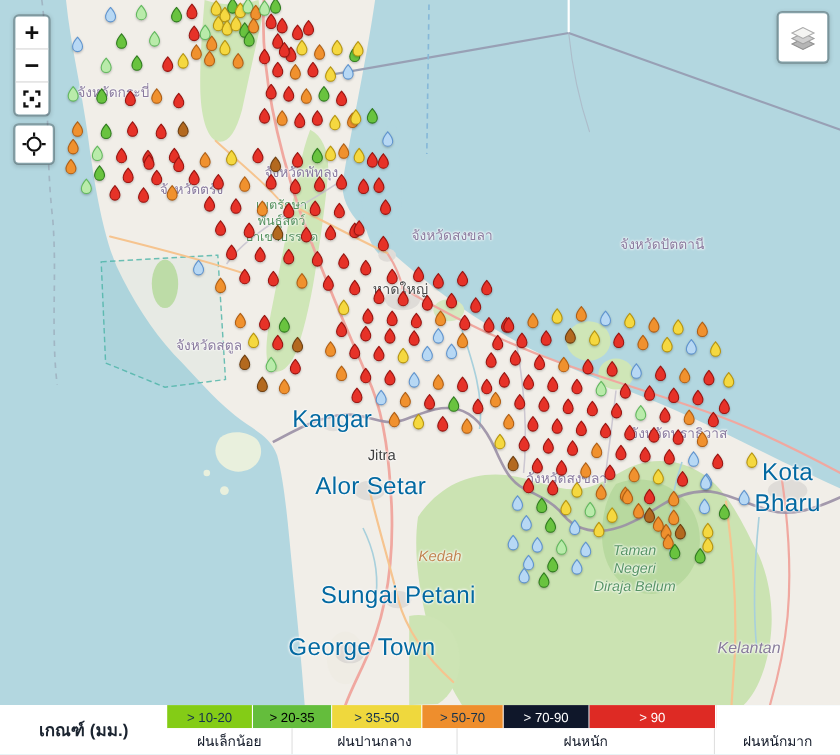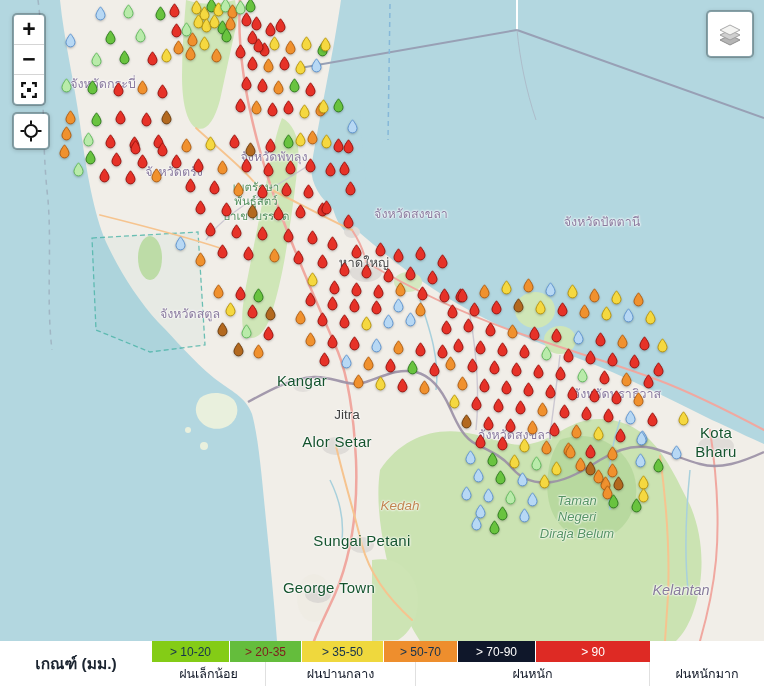--- a/index.html
+++ b/index.html
@@ -7,21 +7,21 @@
   
   .map{position:relative;width:764px;height:641px;overflow:hidden;cursor:grab;}
   #basemap{position:absolute;left:0;top:0;}
   #labels-layer,#markers-layer{position:absolute;left:0;top:0;width:764px;height:641px;}
   #labels-layer{pointer-events:none;}
   .maplabel{position:absolute;transform:translate(-50%,-50%);white-space:pre-line;text-align:center;
     line-height:1.25;text-shadow:0 0 3px #fff,0 0 2px #fff,0 0 2px #fff;pointer-events:none;}
   .province{color:#8a7b9f;font-size:12.5px;}
   .town{color:#4b4b4b;font-size:13px;}
   .town2{color:#3f3f3f;font-size:13.5px;}
-  .city{color:#14532d;font-size:15px;letter-spacing:.3px;}
+  .city{color:#0369a1;font-size:22px;letter-spacing:.3px;}
   .state{color:#c08550;font-style:italic;font-size:13.5px;}
   .state2{color:#887c9b;font-style:italic;font-size:14.5px;}
   .park{color:#55915f;font-size:11.5px;}
   .park2{color:#569464;font-style:italic;font-size:13px;}
   .marker{position:absolute;cursor:pointer;filter:drop-shadow(0 1px 1px rgba(0,0,0,.25));}
   
   .ctrl{position:absolute;background:#fff;border:2px solid rgba(0,0,0,.25);border-radius:5px;
     background-clip:padding-box;box-shadow:0 1px 4px rgba(0,0,0,.15);}
   .zoomctrl{left:12px;top:13px;width:30px;}
   .zoomctrl a{display:flex;align-items:center;justify-content:center;width:30px;height:29px;
@@ -1130,21 +1130,21 @@
         <polygon points="13,4 3,9 13,14 23,9" fill="#f4f4f2" stroke="#aaaaaa"></polygon>
       </svg>
     </div>
   </div>
 
   <div class="legend">
     <div class="legend-title">เกณฑ์ (มม.)</div>
     <div class="legend-cols">
       <div class="legend-ranges" id="legend-ranges">
           <div class="range-cell" style="width: 78px; background: #84cc16; color: rgb(21, 50, 77);">&gt; 10-20</div>
-          <div class="range-cell" style="width: 72px; background: rgb(100, 189, 60); color: #7f1d1d;">&gt; 20-35</div>
+          <div class="range-cell" style="width: 72px; background: rgb(100, 189, 60); color: #000000;">&gt; 20-35</div>
           <div class="range-cell" style="width: 82px; background: rgb(239, 216, 61); color: rgb(21, 50, 77);">&gt; 35-50</div>
           <div class="range-cell" style="width: 74px; background: rgb(238, 142, 45); color: rgb(21, 50, 77);">&gt; 50-70</div>
           <div class="range-cell" style="width: 78px; background: #0f172a; color: rgb(255, 255, 255);">&gt; 70-90</div>
           <div class="range-cell" style="width: 115px; background: rgb(222, 42, 36); color: rgb(255, 255, 255);">&gt; 90</div>
         </div>
       <div class="legend-groups" id="legend-groups">
           <div class="group-cell" style="width: 113px;">ฝนเล็กน้อย</div>
           <div class="group-cell" style="width: 150px;">ฝนปานกลาง</div>
           <div class="group-cell" style="width: 234px;">ฝนหนัก</div>
           <div class="group-cell" style="width: 115px;">ฝนหนักมาก</div>

